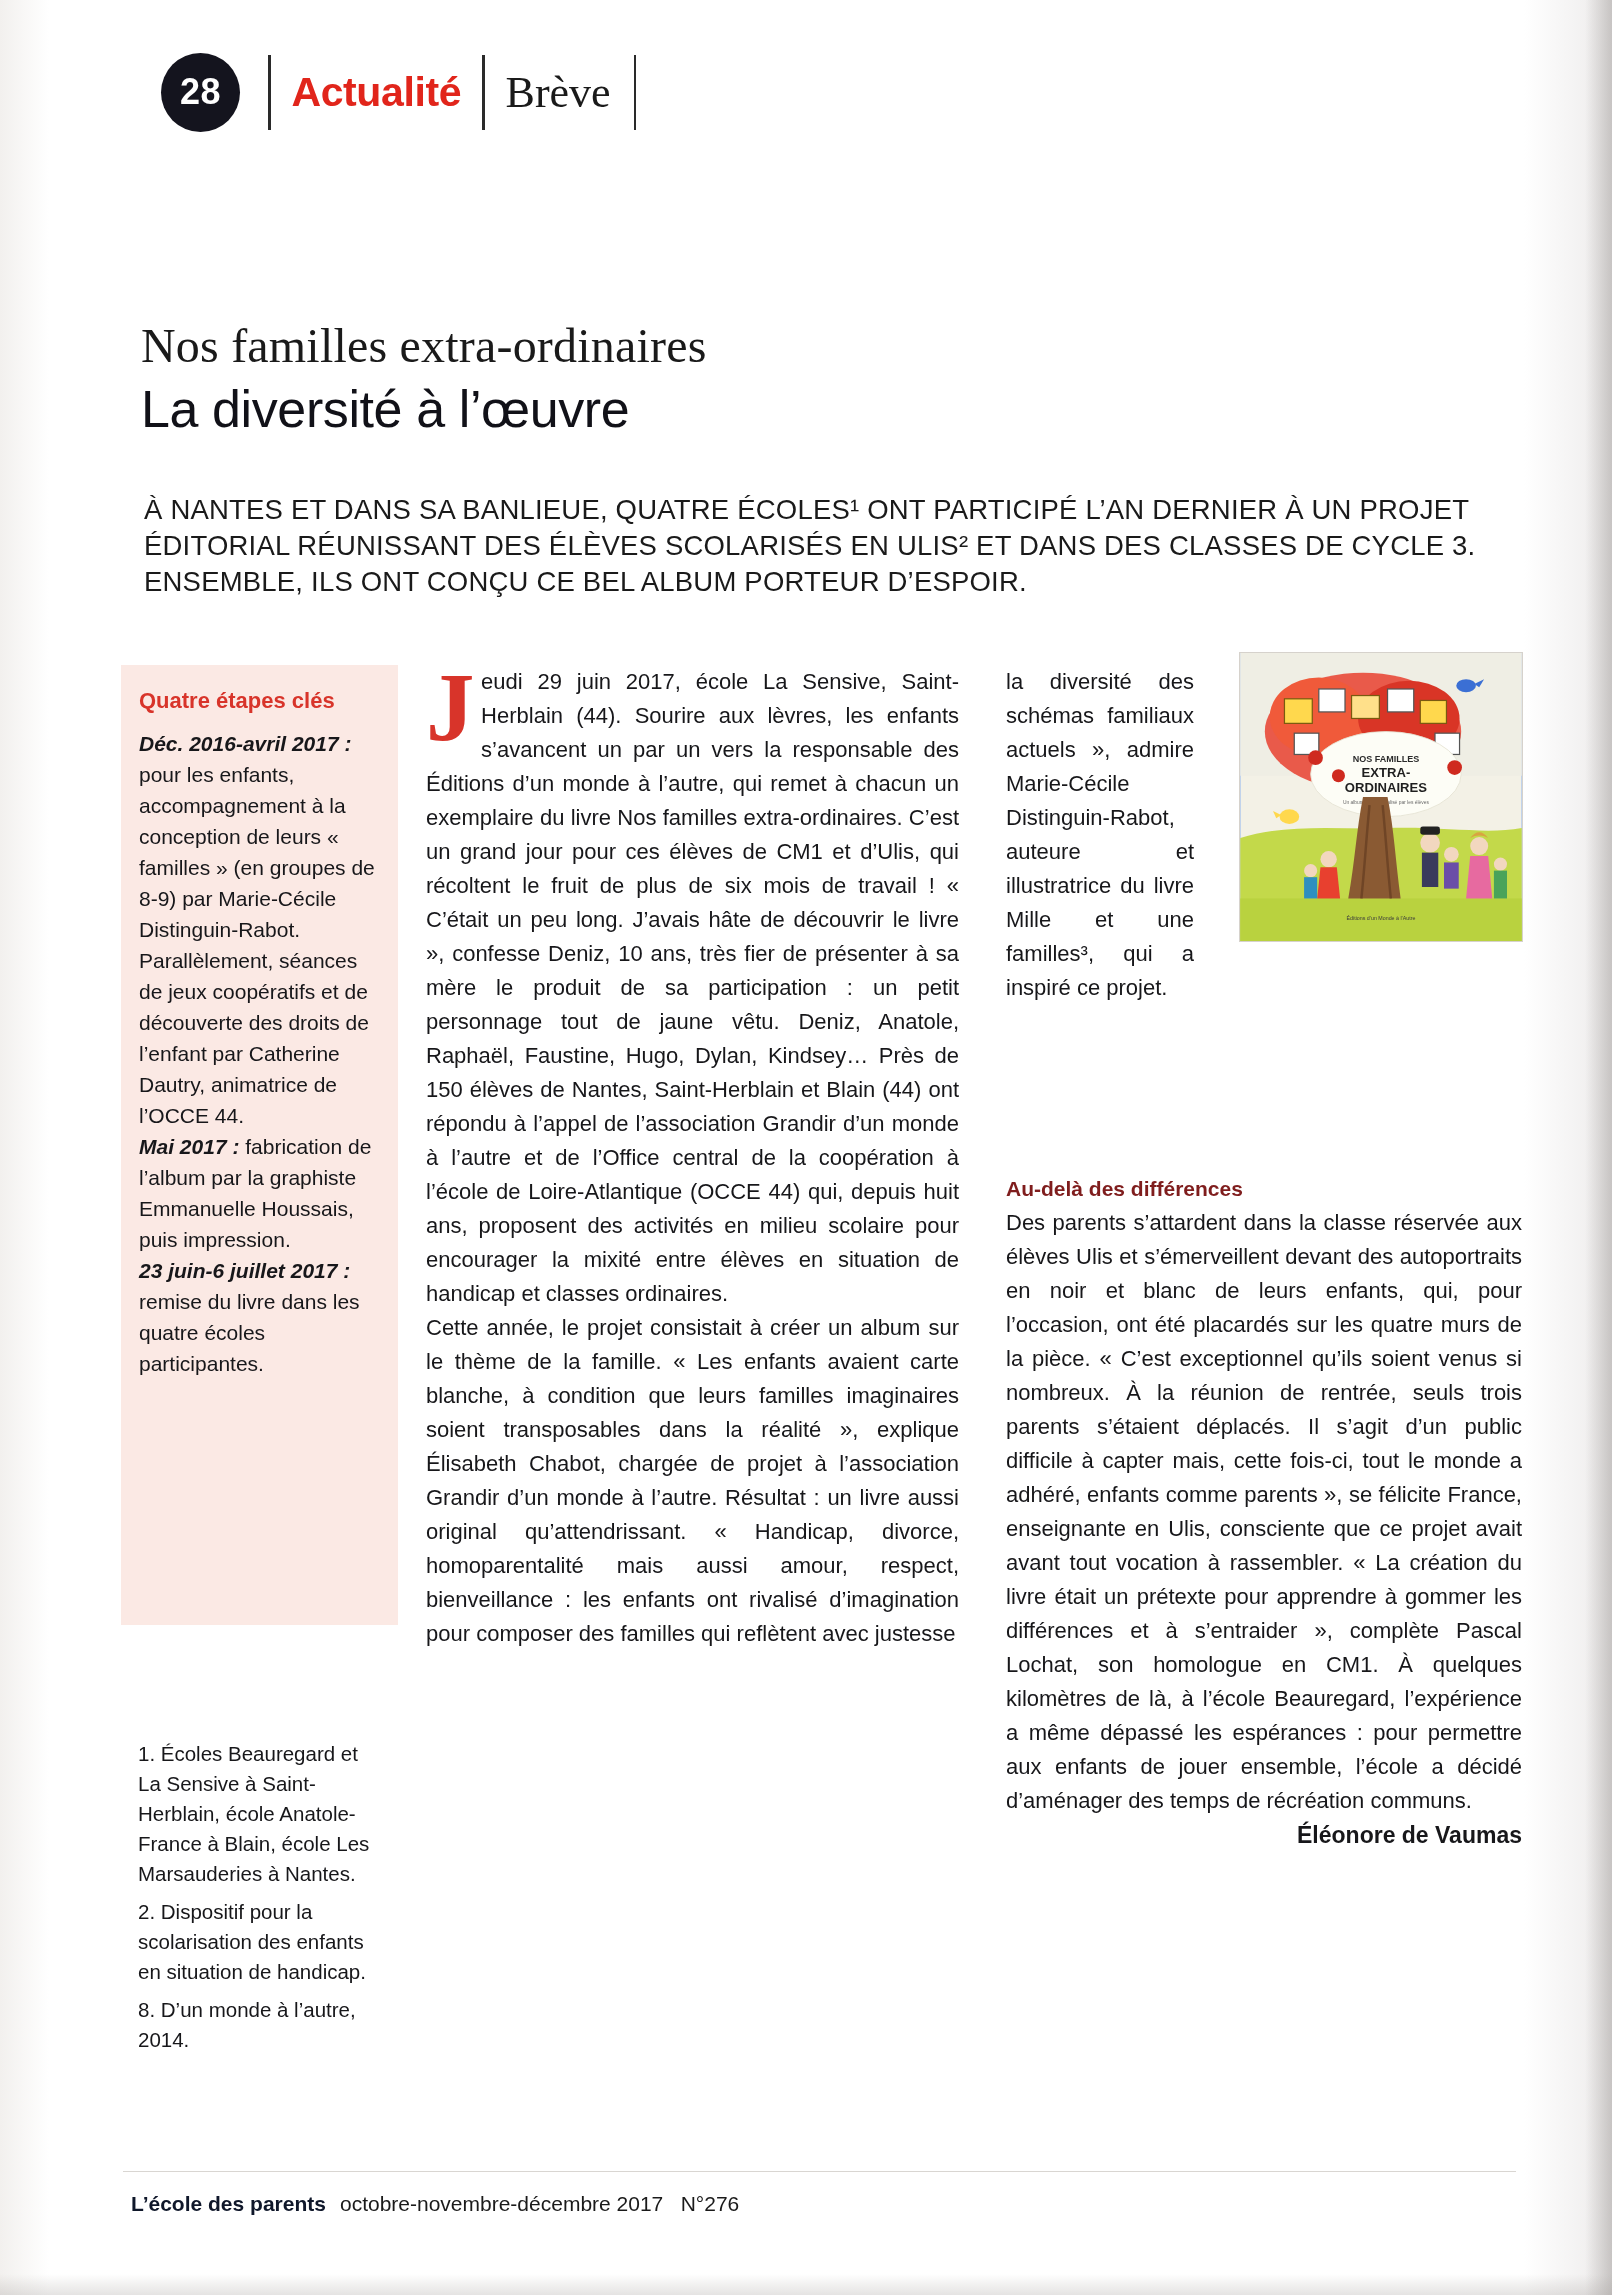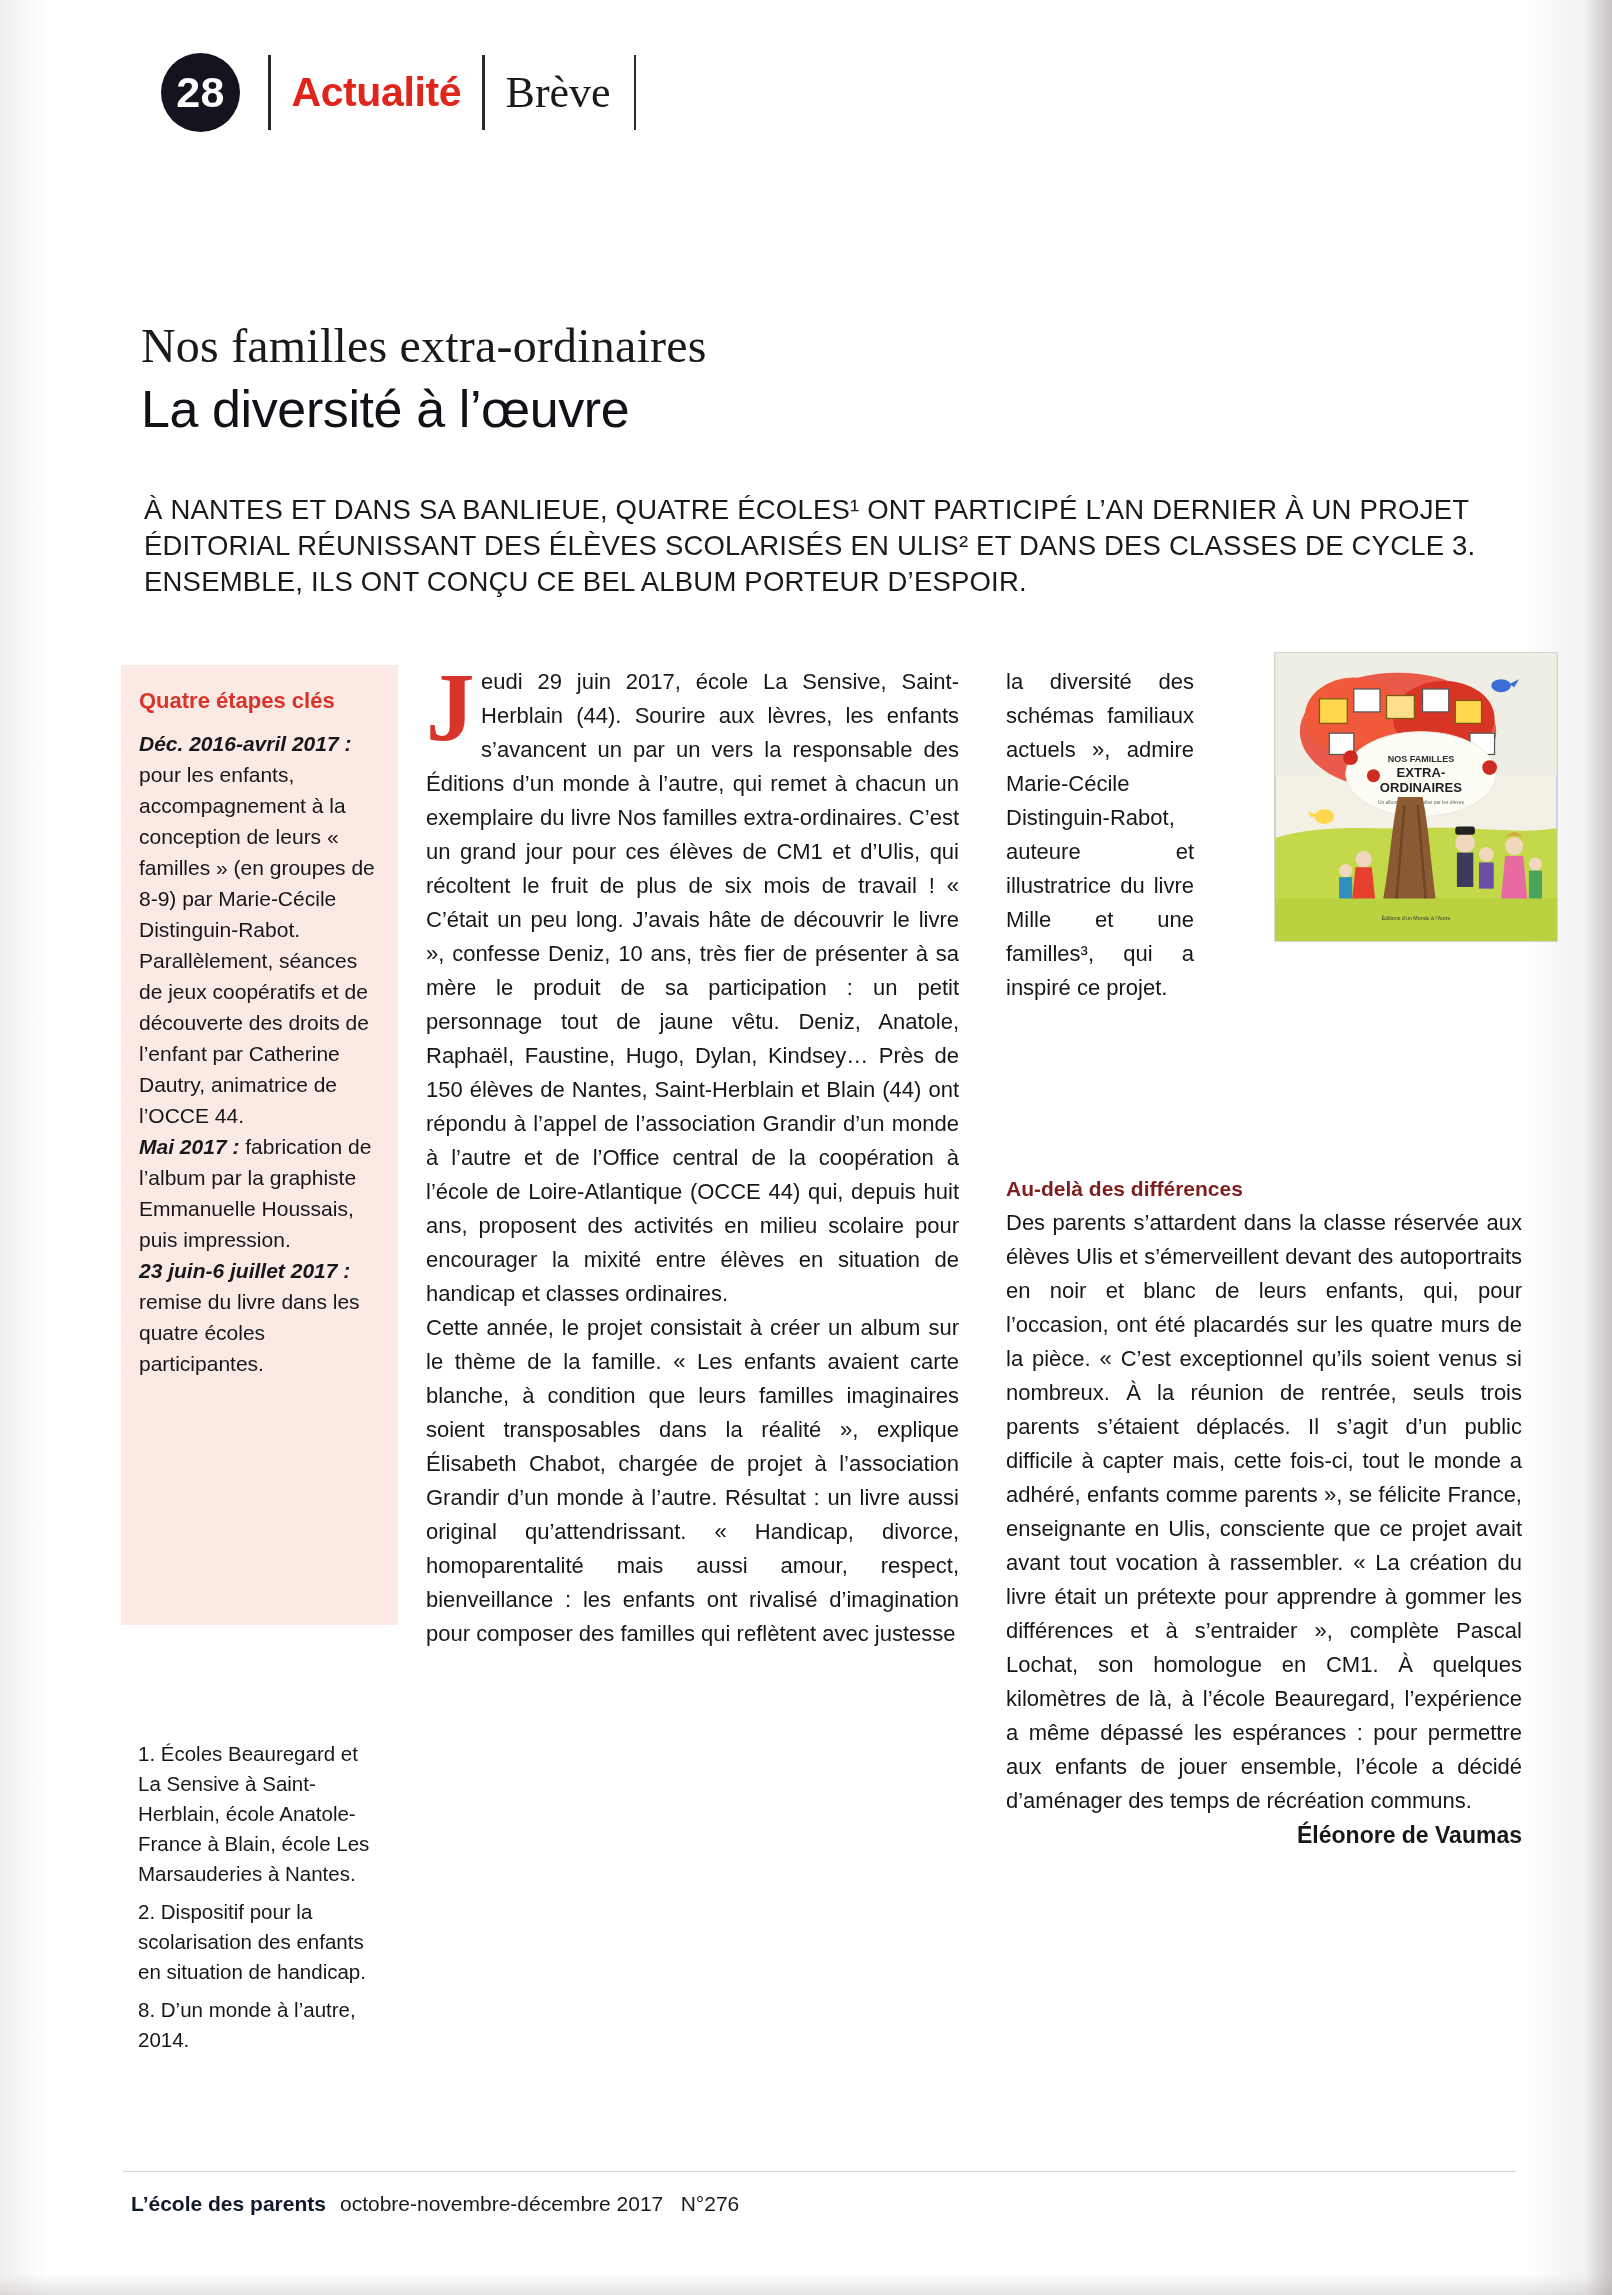--- a/index.html
+++ b/index.html
@@ -46,21 +46,21 @@
   }
   .page-number-badge {
     width: 79px;
     height: 79px;
     border-radius: 50%;
     background: #14141e;
     color: #ffffff;
     display: flex;
     align-items: center;
     justify-content: center;
-    font-size: 43px;
+    font-size: 36px;
     font-weight: bold;
     letter-spacing: 0.4px;
   }
   .header-rule {
     width: 2.5px;
     height: 75px;
     background: #2a2a2a;
     margin: 0 21px 0 28px;
   }
   .header-rule2 {
@@ -215,21 +215,20 @@
   
   .cover {
     position: absolute;
     left: 1239px;
     top: 652px;
     width: 282px;
     height: 288px;
     border: 0.8px solid #d6d2cc;
     overflow: hidden;
     background: #3b82f6;
-    margin-left: 35px;
   }
   .cover svg { display: block; }
 
   
   .footer {
     position: absolute;
     left: 131px;
     bottom: 79px;
     font-size: 21px;
     color: #1a1a1a;

